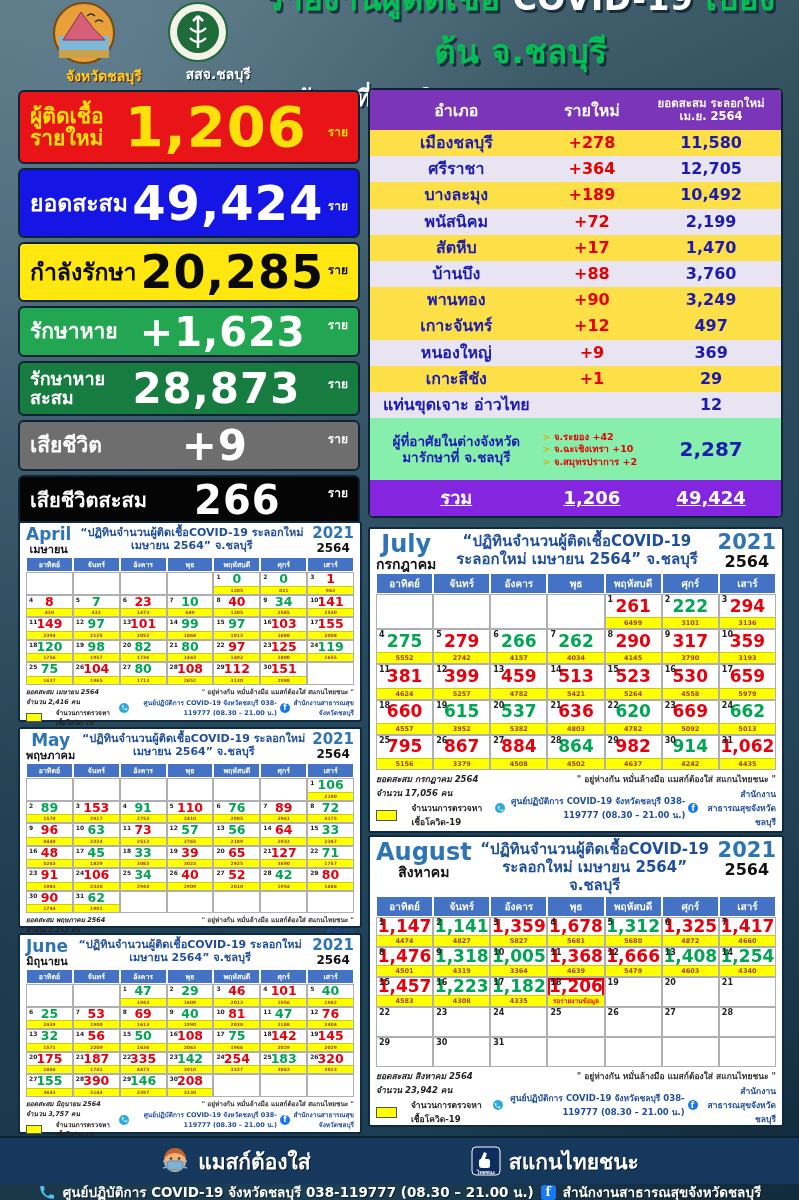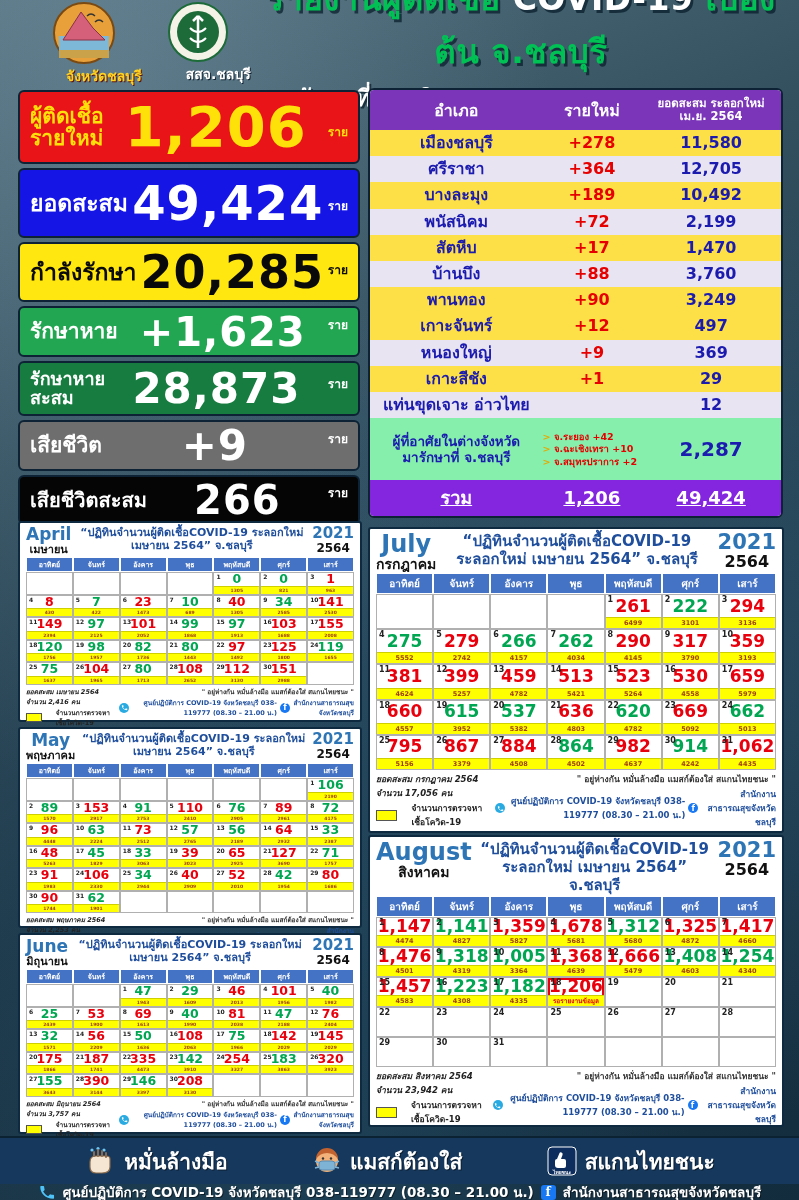--- a/index.html
+++ b/index.html
@@ -1640,32 +1640,20 @@
             <span class="cal-fb">สำนักงานสาธารณสุขจังหวัดชลบุรี</span>
           </div>
         </div>
       </div>
     </div>
   </div>
 
   <div class="footer-bar">
     <div class="f-item">
       <span class="f-icon">
-        <svg width="32" height="30" viewBox="0 0 32 30">
-          <circle cx="8" cy="4" r="1.6" fill="#6ec6f5"></circle>
-            <circle cx="14" cy="2.5" r="1.6" fill="#6ec6f5"></circle>
-            <circle cx="20" cy="4" r="1.6" fill="#6ec6f5"></circle>
-          <path d="M6 16 q0 -6 6 -6 l10 0 q4 0 4 3 l0 8 q0 6 -8 6 l-6 0 q-6 0 -6 -6 z" fill="#f5e6d3" stroke="#8a6a4a" stroke-width="1.2"></path>
-          <path d="M10 10 l0 -4 M14 10 l0 -6 M18 10 l0 -5 M22 11 l0 -4" stroke="#8a6a4a" stroke-width="2" stroke-linecap="round"></path>
-        </svg>
-      </span>
-      <span class="f-label">หมั่นล้างมือ</span>
-    </div>
-    <div class="f-item">
-      <span class="f-icon">
         <svg width="30" height="30" viewBox="0 0 30 30">
           <circle cx="15" cy="15" r="11" fill="#f2b279"></circle>
           <path d="M4 13 a11 11 0 0 1 22 0 q-4 -6 -11 -6 q-7 0 -11 6z" fill="#c1622f"></path>
           <rect x="7" y="15" width="16" height="9" rx="3" fill="#7fb3d5" stroke="#5a8bb0" stroke-width="1"></rect>
           <path d="M7 17 L3 15 M7 21 L3 22 M23 17 L27 15 M23 21 L27 22" stroke="#7fb3d5" stroke-width="1.5"></path>
           <circle cx="11" cy="12.5" r="1.2" fill="#333"></circle>
             <circle cx="19" cy="12.5" r="1.2" fill="#333"></circle>
         </svg>
       </span>
       <span class="f-label">แมสก์ต้องใส่</span>

